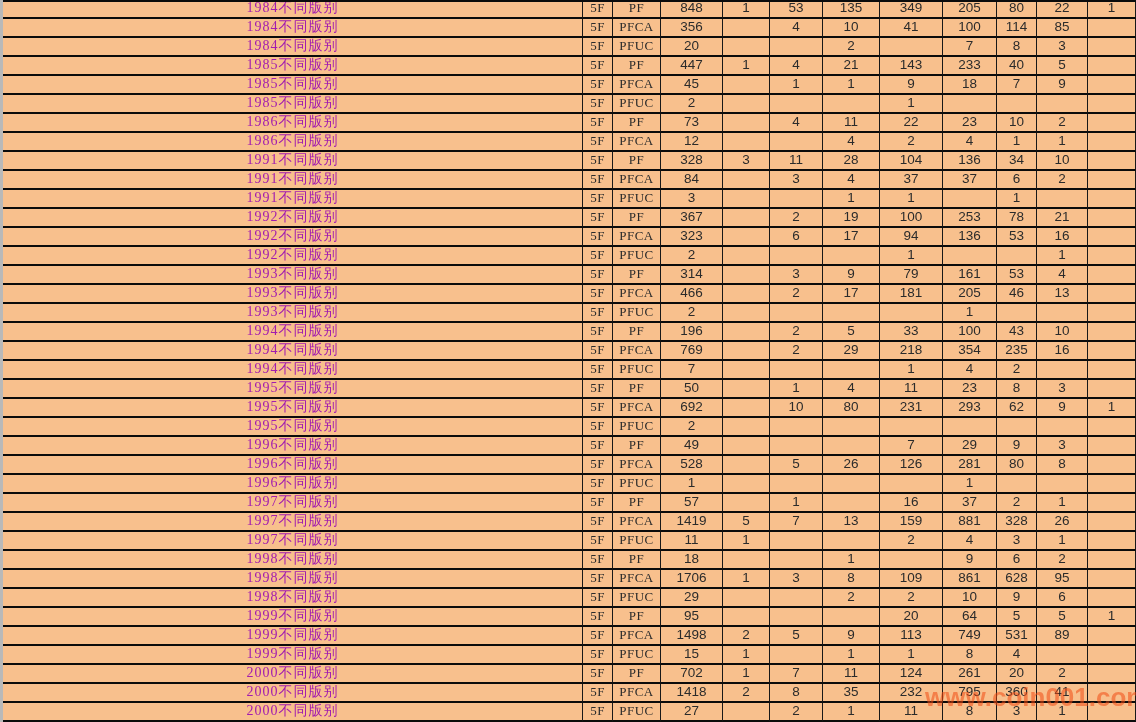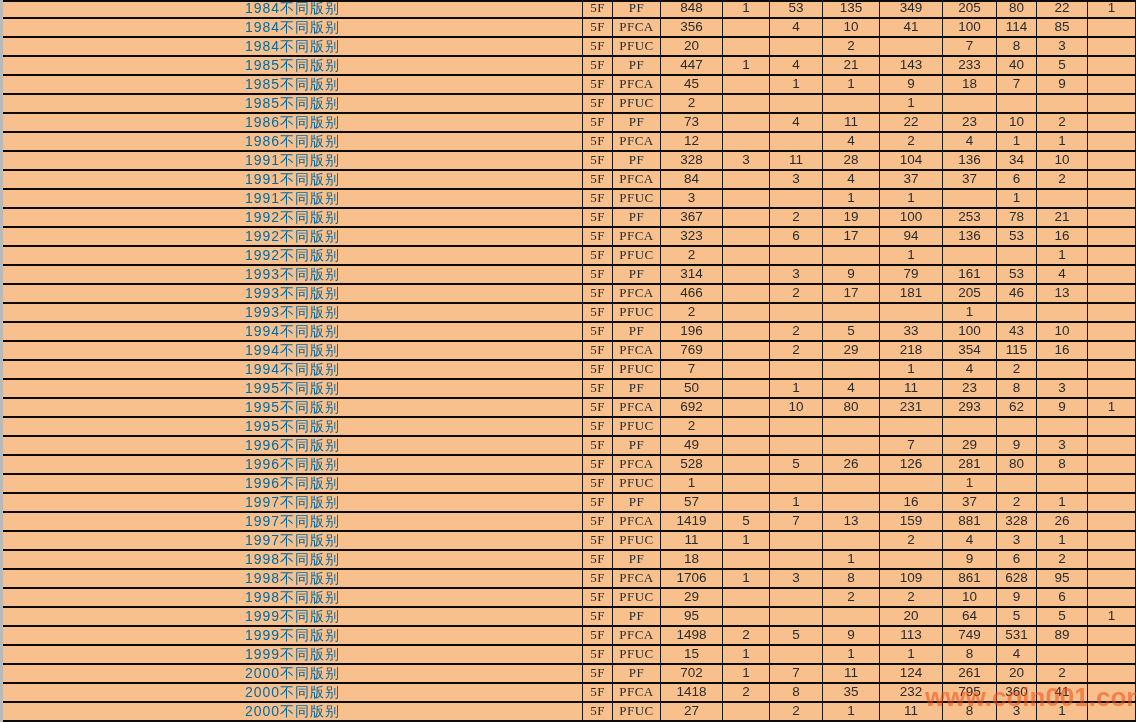--- a/index.html
+++ b/index.html
@@ -30,23 +30,23 @@
     border-right:1px solid #181818;
     border-bottom:2px solid #0b0b0b;
     height:19px;
     line-height:16px;
     text-align:center;
     overflow:hidden;
     white-space:nowrap;
   }
   .cell:last-child{border-right-width:1px;}
   .label-cell{
-    font-family:Liberation Sans, sans-serif;
+    font-family:Liberation Serif, serif;
     font-size:14px;
-    color:#0369a1;
+    color:#a21caf;
     letter-spacing:1px;
   }
   .denom-cell,.grade-cell{
     font-family:"Liberation Serif",serif;
     font-size:13px;
     color:#2b2b2b;
     letter-spacing:0.5px;
   }
   .num-cell{
     font-family:"Liberation Sans",sans-serif;
@@ -328,21 +328,21 @@
       <div class="row">
         <div class="cell label-cell">1994不同版别</div>
         <div class="cell denom-cell">5F</div>
         <div class="cell grade-cell">PFCA</div>
         <div class="cell num-cell">769</div>
         <div class="cell num-cell"></div>
         <div class="cell num-cell">2</div>
         <div class="cell num-cell">29</div>
         <div class="cell num-cell">218</div>
         <div class="cell num-cell">354</div>
-        <div class="cell num-cell">115</div>
+        <div class="cell num-cell">235</div>
         <div class="cell num-cell">16</div>
         <div class="cell num-cell"></div>
       </div>
       <div class="row">
         <div class="cell label-cell">1994不同版别</div>
         <div class="cell denom-cell">5F</div>
         <div class="cell grade-cell">PFUC</div>
         <div class="cell num-cell">7</div>
         <div class="cell num-cell"></div>
         <div class="cell num-cell"></div>

